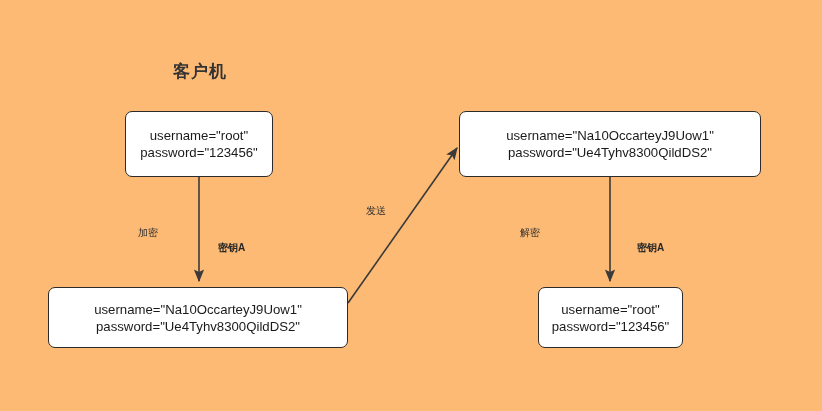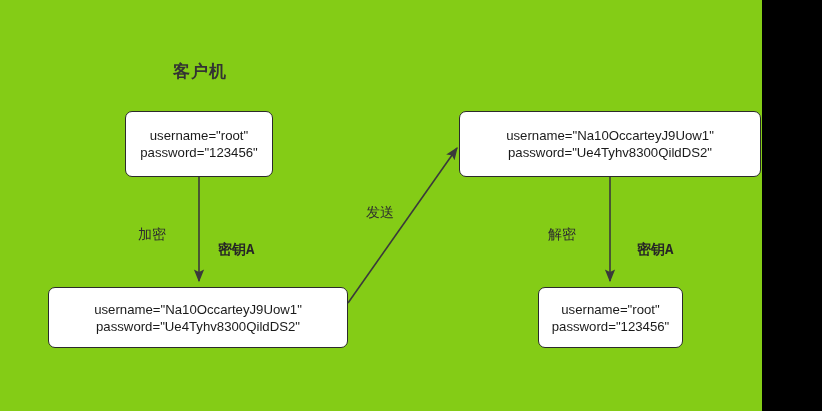--- a/index.html
+++ b/index.html
@@ -2,23 +2,23 @@
 <html><head>
 <meta charset="utf-8">
 <style>
   html, body {
     margin: 0;
     padding: 0;
     background: #000000;
   }
   #canvas {
     position: relative;
-    width: 762px;
+    width: 822px;
     height: 411px;
-    background: #84cc16;
+    background: #fdba74;
     overflow: hidden;
     font-family: "Liberation Sans", "DejaVu Sans", sans-serif;
   }
   .title {
     position: absolute;
     color: #333333;
     font-size: 17px;
     font-weight: bold;
     letter-spacing: 1px;
     white-space: nowrap;
@@ -43,23 +43,22 @@
     width: 100%;
     word-break: break-word;
   }
   .node .line {
     display: block;
     white-space: normal;
   }
   .edge-label {
     position: absolute;
     color: #2e2e2e;
-    font-size: 14px;
+    font-size: 10px;
     white-space: nowrap;
-    font-family: Liberation Mono, monospace;
   }
   .edge-label.bold {
     font-weight: bold;
     color: #262626;
   }
   svg.edges {
     position: absolute;
     left: 0;
     top: 0;
     width: 822px;
@@ -118,17 +117,17 @@
       <span class="line">password="123456"</span>
     </div>
   </div>
 
   <div class="edge-label" style="left:138px; top:226px;">加密</div>
 
   <div class="edge-label bold" style="left:218px; top:241px;">密钥A</div>
 
   <div class="edge-label" style="left:366px; top:204px;">发送</div>
 
-  <div class="edge-label" style="left:548px; top:226px;">解密</div>
+  <div class="edge-label" style="left:520px; top:226px;">解密</div>
 
   <div class="edge-label bold" style="left:637px; top:241px;">密钥A</div>
 
 </div>
 
 </body></html>

